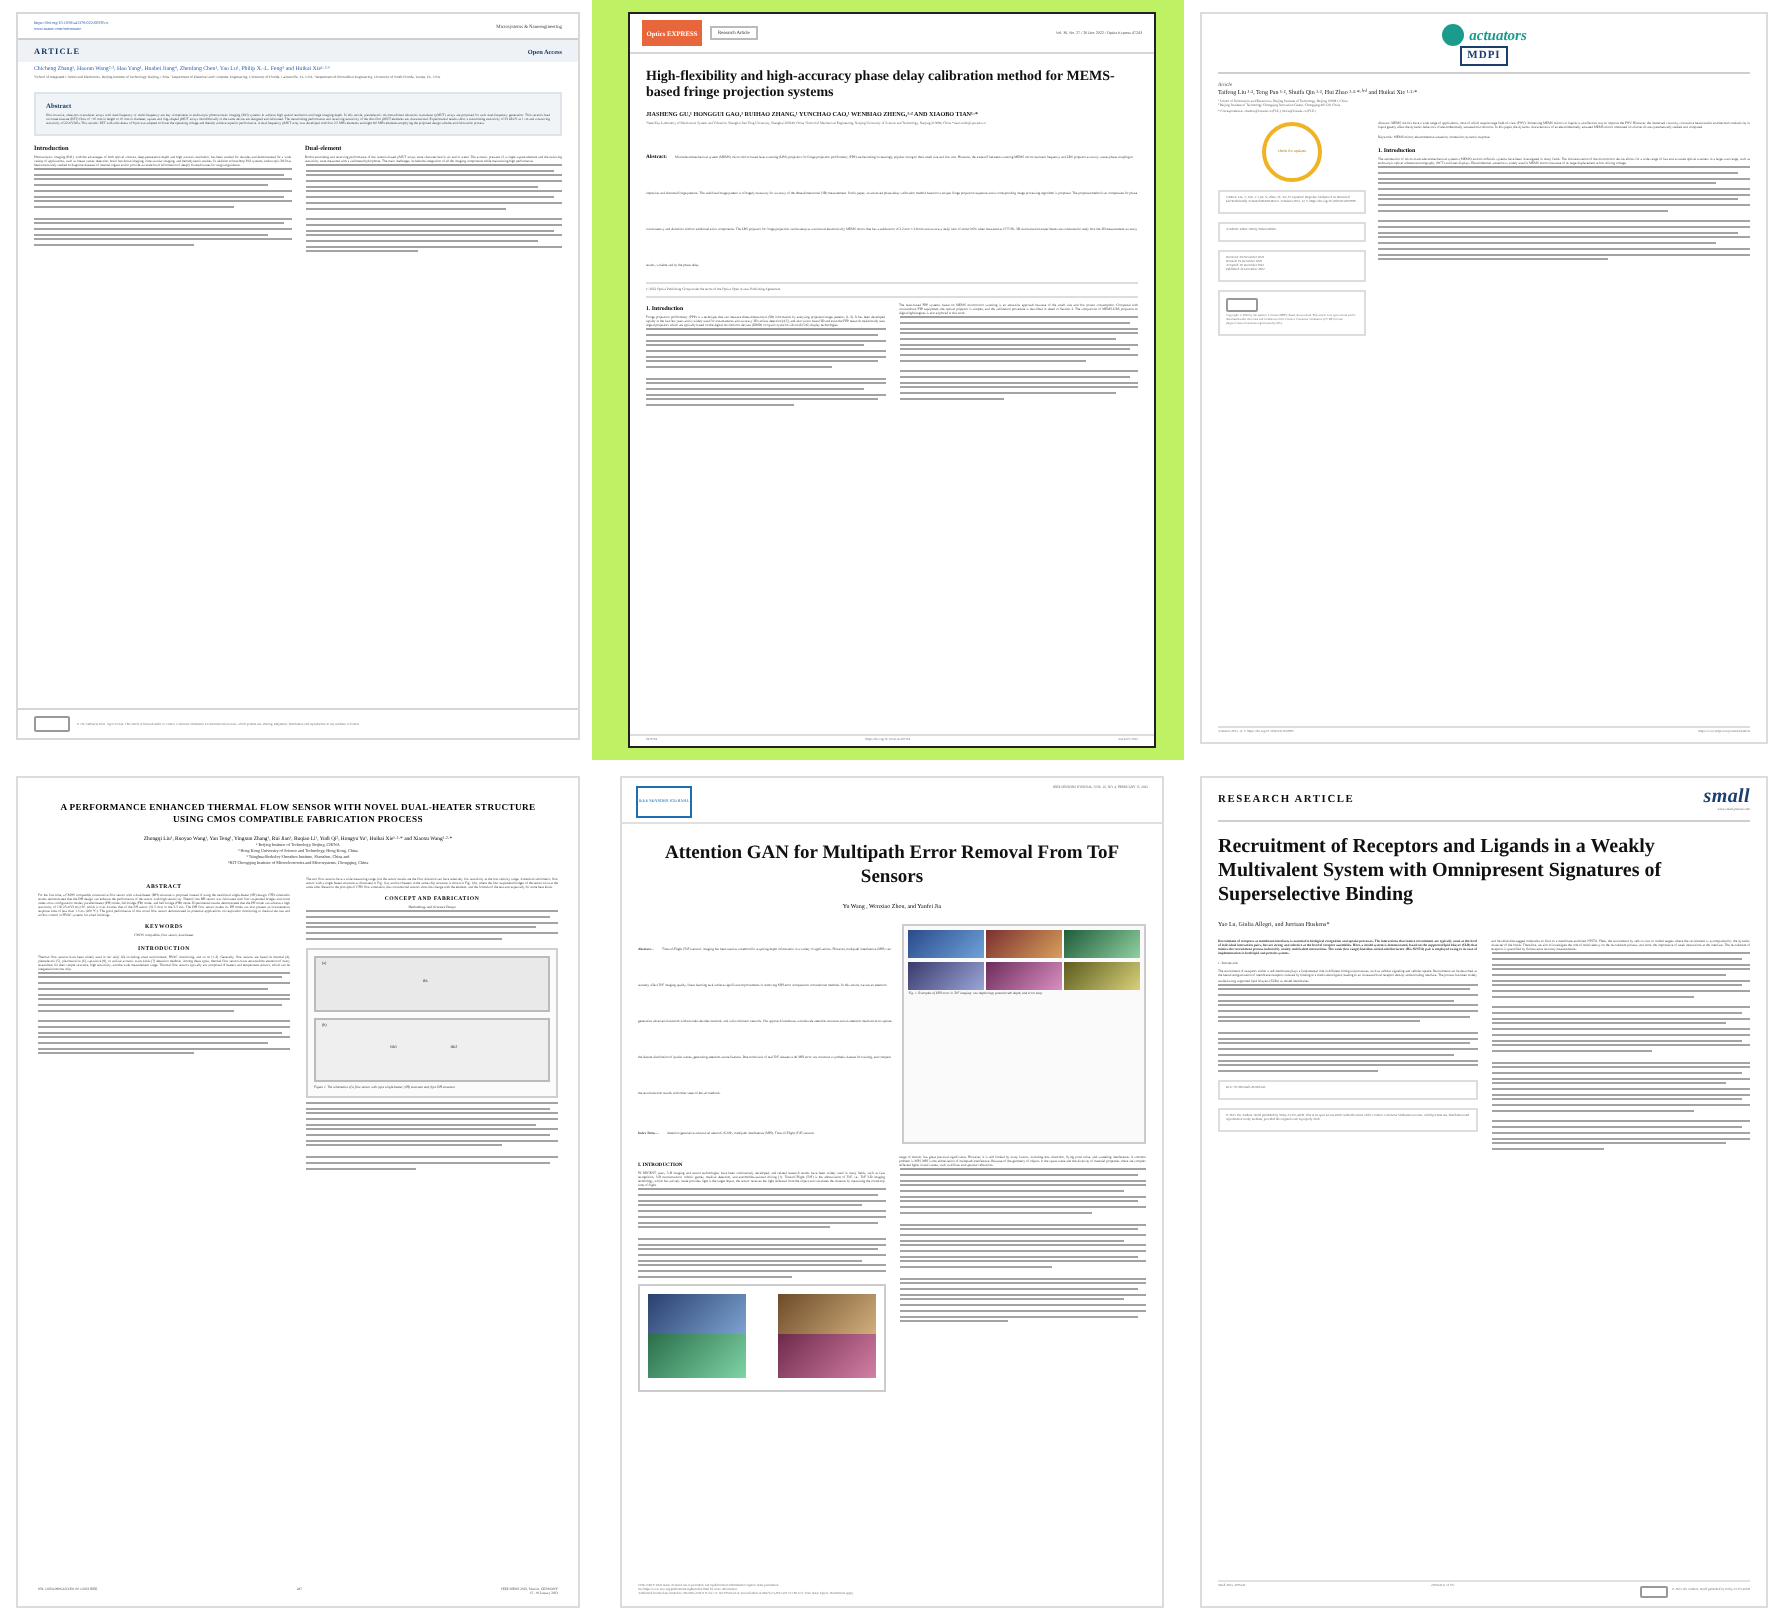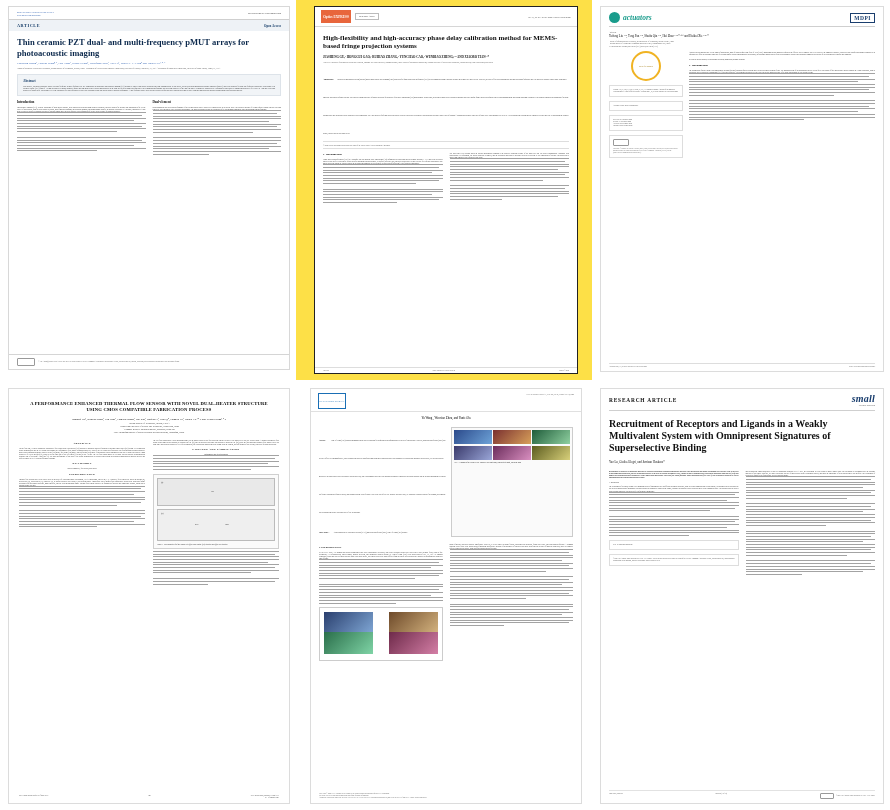--- a/index.html
+++ b/index.html
@@ -100,21 +100,21 @@
     border-top: 1px solid #d5d5d5;
     padding: 3px 8px; font-size: 1.6px; color: #666; line-height: 1.25;
   }
   #p1 .cc {
     display: inline-block; width: 16px; height: 6px;
     border: 1px solid #999; border-radius: 1px; margin-right: 3px;
     vertical-align: middle;
   }
 
   
-  #p2 { background: #fde047; padding-left: 48px; }
+  #p2 { background: #bef264; padding-left: 48px; }
   #p2 .sheet {
     left: 18px; top: 6px; width: 262px; height: 366px;
     border: 1px solid #222;
   }
   #p2 .p2-top {
     display: flex; align-items: center; gap: 4px;
     padding: 3px 6px;
     border-bottom: 1px solid #d6d6d6;
   }
   #p2 .p2-logo {
@@ -148,20 +148,21 @@
   }
 
   
   #p3 .sheet {
     left: 8px; top: 6px; width: 282px; height: 364px;
     border: 1px solid #dcdcdc;
   }
   #p3 .p3-top {
     display: flex; align-items: center; justify-content: space-between;
     padding: 5px 8px 3px 8px;
+    flex-direction: column;
   }
   #p3 .p3-brand { display: flex; align-items: center; gap: 3px; }
   #p3 .p3-aicon {
     width: 11px; height: 11px; border-radius: 50%;
     background: #1a9c8c;
   }
   #p3 .p3-jname { font-size: 7.5px; font-weight: bold; color: #1a9c8c; font-style: italic; }
   #p3 .p3-mdpi {
     font-size: 5.5px; font-weight: bold; color: #1a3e6e;
     border: 1px solid #1a3e6e; padding: 1px 3px; letter-spacing: .5px;
@@ -325,21 +326,20 @@
           <div>www.nature.com/micronano</div>
         </div>
         <div class="p1-logo">Microsystems &amp; Nanoengineering</div>
       </div>
 
       <div class="p1-band">
         <span class="p1-artlabel">ARTICLE</span>
         <span class="p1-oa">Open Access</span>
       </div>
 
-      <div class="p1-title">Thin ceramic PZT dual- and multi-frequency pMUT arrays for photoacoustic imaging</div>
       <div class="p1-authors">Chicheng Zhang¹, Haoran Wang²·³, Hao Yang¹, Huabei Jiang⁴, Zhenfang Chen¹, Yao Lu¹, Philip X.-L. Feng⁵ and Huikai Xie¹·²·⁶</div>
       <div class="p1-affil">¹School of Integrated Circuits and Electronics, Beijing Institute of Technology, Beijing, China. ²Department of Electrical and Computer Engineering, University of Florida, Gainesville, FL, USA. ³Department of Biomedical Engineering, University of South Florida, Tampa, FL, USA.</div>
 
       <div class="p1-abox">
         <h4>Abstract</h4>
         <div class="micro just">Non-invasive, ultrasonic transducer arrays with dual-frequency or multi-frequency are key components in endoscopic photoacoustic imaging (PAI) systems to achieve high spatial resolution and large imaging depth. In this article, piezoelectric micromachined ultrasonic transducer (pMUT) arrays are proposed for such dual-frequency generation. Thin ceramic lead zirconate titanate (PZT) films of ~10 mm in length or 10 mm in diameter, square and ring-shaped pMUT arrays monolithically in the same device are designed and fabricated. The transmitting performance and receiving sensitivity of the thin-film pMUT elements are characterized. Experimental results show a transmitting sensitivity of 33 kPa/V at 1 cm and a receiving sensitivity of 22 mV/kPa. This ceramic PZT with a thickness of 9 μm was adopted to lower the operating voltage and thereby achieve superior performance. A dual-frequency pMUT array was developed with four 2.5 MHz elements and eight 8.0 MHz elements employing the proposed design scheme and fabrication process.</div>
       </div>
 
       <div class="p1-body">
         <div class="colwrap">
@@ -635,20 +635,21 @@
   </div>
 
   <div class="paper" id="p5">
     <div class="sheet">
 
       <div class="p5-top">
         <div class="p5-logo">IEEE SENSORS JOURNAL</div>
         <div class="p5-meta">IEEE SENSORS JOURNAL, VOL. 22, NO. 4, FEBRUARY 15, 2022</div>
       </div>
 
+      <div class="p5-title">Attention GAN for Multipath Error Removal From ToF Sensors</div>
       <div class="p5-authors">Yu Wang , Wenxiao Zhou, and Yanfei Jia</div>
 
       <div class="p5-abs">
         <div class="p5-abstext">
           <span class="micro b">Abstract—</span>
           <span class="micro just">Time-of-Flight (ToF) sensors' imaging has been used as a method for acquiring depth information in a variety of applications. However, multipath interference (MPI) can severely affect ToF imaging quality, linear learning task achieve significant improvements in removing MPI error compared to conventional methods. In this article, we use an attention generative adversarial network with encoder-decoder network, and a discriminator network. Our approach introduces a multiscale attention structure and an attention mechanism to capture the feature distribution of spatial scenes, generating attention-aware features. Due to the lack of real ToF datasets with MPI error, we construct a synthetic dataset for training, and compare the reconstruction results with other state-of-the-art methods.</span>
           <div style="height:2px"></div>
           <span class="micro b i">Index Terms—</span>
           <span class="micro">Attention generative adversarial network (GAN), multipath interference (MPI), Time-of-Flight (ToF) sensors.</span>
         </div>

